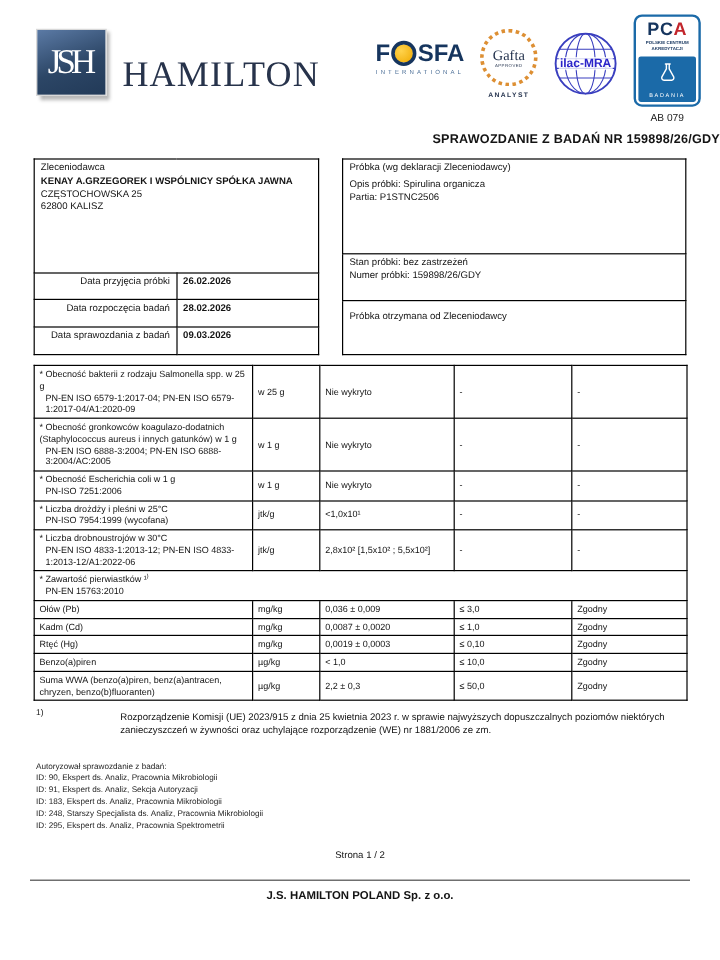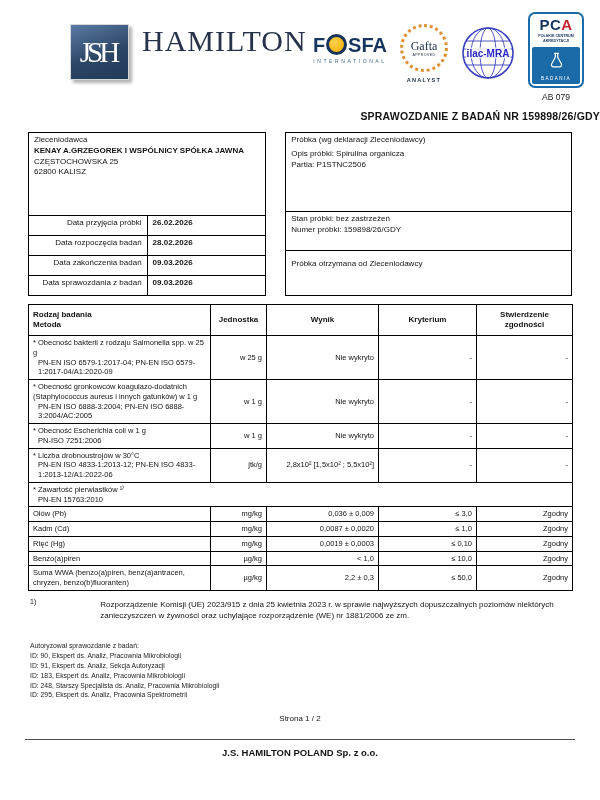--- a/index.html
+++ b/index.html
@@ -2,21 +2,21 @@
 <html><head>
 <meta charset="utf-8">
 <style>
   html,body{margin:0;padding:0;}
   body{width:600px;height:800px;background:#fff;color:#141414;
        font-family:"Liberation Sans",sans-serif;-webkit-font-smoothing:antialiased;}
   .page{position:relative;width:600px;height:800px;overflow:hidden;background:#fff;}
 
   
   .header{position:relative;height:104px;}
-  .brand{position:absolute;left:30px;top:24px;display:flex;align-items:flex-start;margin-left:40px;}
+  .brand{position:absolute;left:30px;top:24px;display:flex;align-items:flex-end;}
   .jsh{width:54px;height:54px;background:linear-gradient(160deg,#5b7aa5 0%,#2c4666 55%,#223a58 100%);
        color:#fff;font-family:"Liberation Serif",serif;font-size:29px;letter-spacing:-4px;
        display:flex;align-items:center;justify-content:center;padding-right:3px;
        border:1px solid #d8d8d8;box-shadow:3px 3px 3px rgba(0,0,0,.3);}
   .brand-name{font-family:"Liberation Serif",serif;font-size:30px;color:#27334b;margin-left:13px;letter-spacing:1px;}
 
   .badges{position:absolute;right:16px;top:12px;display:flex;align-items:flex-start;gap:13px;}
   .fosfa{margin-top:22px;text-align:center;}
   .fosfa-name{font-size:20px;font-weight:bold;color:#16355e;display:flex;align-items:center;line-height:1;}
   .globe{width:15px;height:15px;border-radius:50%;display:inline-block;margin:0 1px;
@@ -66,21 +66,21 @@
   
   .results{border-collapse:collapse;table-layout:fixed;width:544px;margin:8px 0 0 28px;}
   .results th,.results td{border:1.5px solid #000;font-size:7.5px;padding:2px 4px;line-height:1.3;}
   .results th{font-size:8px;font-weight:bold;vertical-align:middle;height:26px;}
   .results col.c-name{width:182px;}
   .results col.c-unit{width:56px;}
   .results col.c-result{width:112px;}
   .results col.c-crit{width:98px;}
   .results col.c-conf{width:96px;}
   .results th.left,.results td.name-cell{text-align:left;}
-  .results td{text-align:right;vertical-align:middle;}
+  .results td{text-align:left;vertical-align:middle;}
   .results td.name-cell{vertical-align:top;}
   .t-method{padding-left:5px;}
   .section-cell{text-align:left !important;vertical-align:top !important;}
 
   
   .footnote{margin:8px 28px 0;display:flex;font-size:8px;}
   .footnote-marker{font-size:7px;position:relative;top:-1px;margin-right:16px;margin-left:2px;}
   .footnote-text{flex:1;line-height:1.4;margin-left:48px;}
 
   .authorization{margin:20px 0 0 30px;font-size:6.8px;line-height:1.45;color:#1d1d1d;}
@@ -163,24 +163,20 @@
       </tr>
       <tr>
         <td class="date-label">Data przyjęcia próbki</td>
         <td class="date-value">26.02.2026</td>
       </tr>
       <tr>
         <td class="date-label">Data rozpoczęcia badań</td>
         <td class="date-value">28.02.2026</td>
       </tr>
       <tr>
-        <td class="date-label">Data zakończenia badań</td>
-        <td class="date-value">09.03.2026</td>
-      </tr>
-      <tr>
         <td class="date-label">Data sprawozdania z badań</td>
         <td class="date-value">09.03.2026</td>
       </tr>
     </tbody>
       </table>
 
     <table class="tbl-right">
       <tbody>
           <tr>
         <td class="sample-cell">
@@ -206,33 +202,20 @@
 
   <table class="results">
     <colgroup>
         <col class="c-name">
         <col class="c-unit">
         <col class="c-result">
         <col class="c-crit">
         <col class="c-conf">
       </colgroup>
     <tbody>
-        <tr>
-      <th class="left">
-        <div>Rodzaj badania</div>
-        <div>Metoda</div>
-      </th>
-      <th>Jednostka</th>
-      <th>Wynik</th>
-      <th>Kryterium</th>
-      <th>
-        <div>Stwierdzenie</div>
-        <div>zgodności</div>
-      </th>
-    </tr>
 
     <tr>
       <td class="name-cell">
         <div class="t-name">* Obecność bakterii z rodzaju Salmonella spp. w 25 g</div>
         <div class="t-method">PN-EN ISO 6579-1:2017-04; PN-EN ISO 6579-1:2017-04/A1:2020-09</div>
       </td>
       <td>w 25 g</td>
       <td>Nie wykryto</td>
       <td>-</td>
       <td>-</td>
@@ -253,20 +236,30 @@
       <td class="name-cell">
         <div class="t-name">* Obecność Escherichia coli w 1 g</div>
         <div class="t-method">PN-ISO 7251:2006</div>
       </td>
       <td>w 1 g</td>
       <td>Nie wykryto</td>
       <td>-</td>
       <td>-</td>
     </tr>
 
+    <tr>
+      <td class="name-cell">
+        <div class="t-name">* Liczba drożdży i pleśni w 25°C</div>
+        <div class="t-method">PN-ISO 7954:1999 (wycofana)</div>
+      </td>
+      <td>jtk/g</td>
+      <td>&lt;1,0x10¹</td>
+      <td>-</td>
+      <td>-</td>
+    </tr>
 
     <tr>
       <td class="name-cell">
         <div class="t-name">* Liczba drobnoustrojów w 30°C</div>
         <div class="t-method">PN-EN ISO 4833-1:2013-12; PN-EN ISO 4833-1:2013-12/A1:2022-06</div>
       </td>
       <td>jtk/g</td>
       <td>2,8x10² [1,5x10² ; 5,5x10²]</td>
       <td>-</td>
       <td>-</td>

